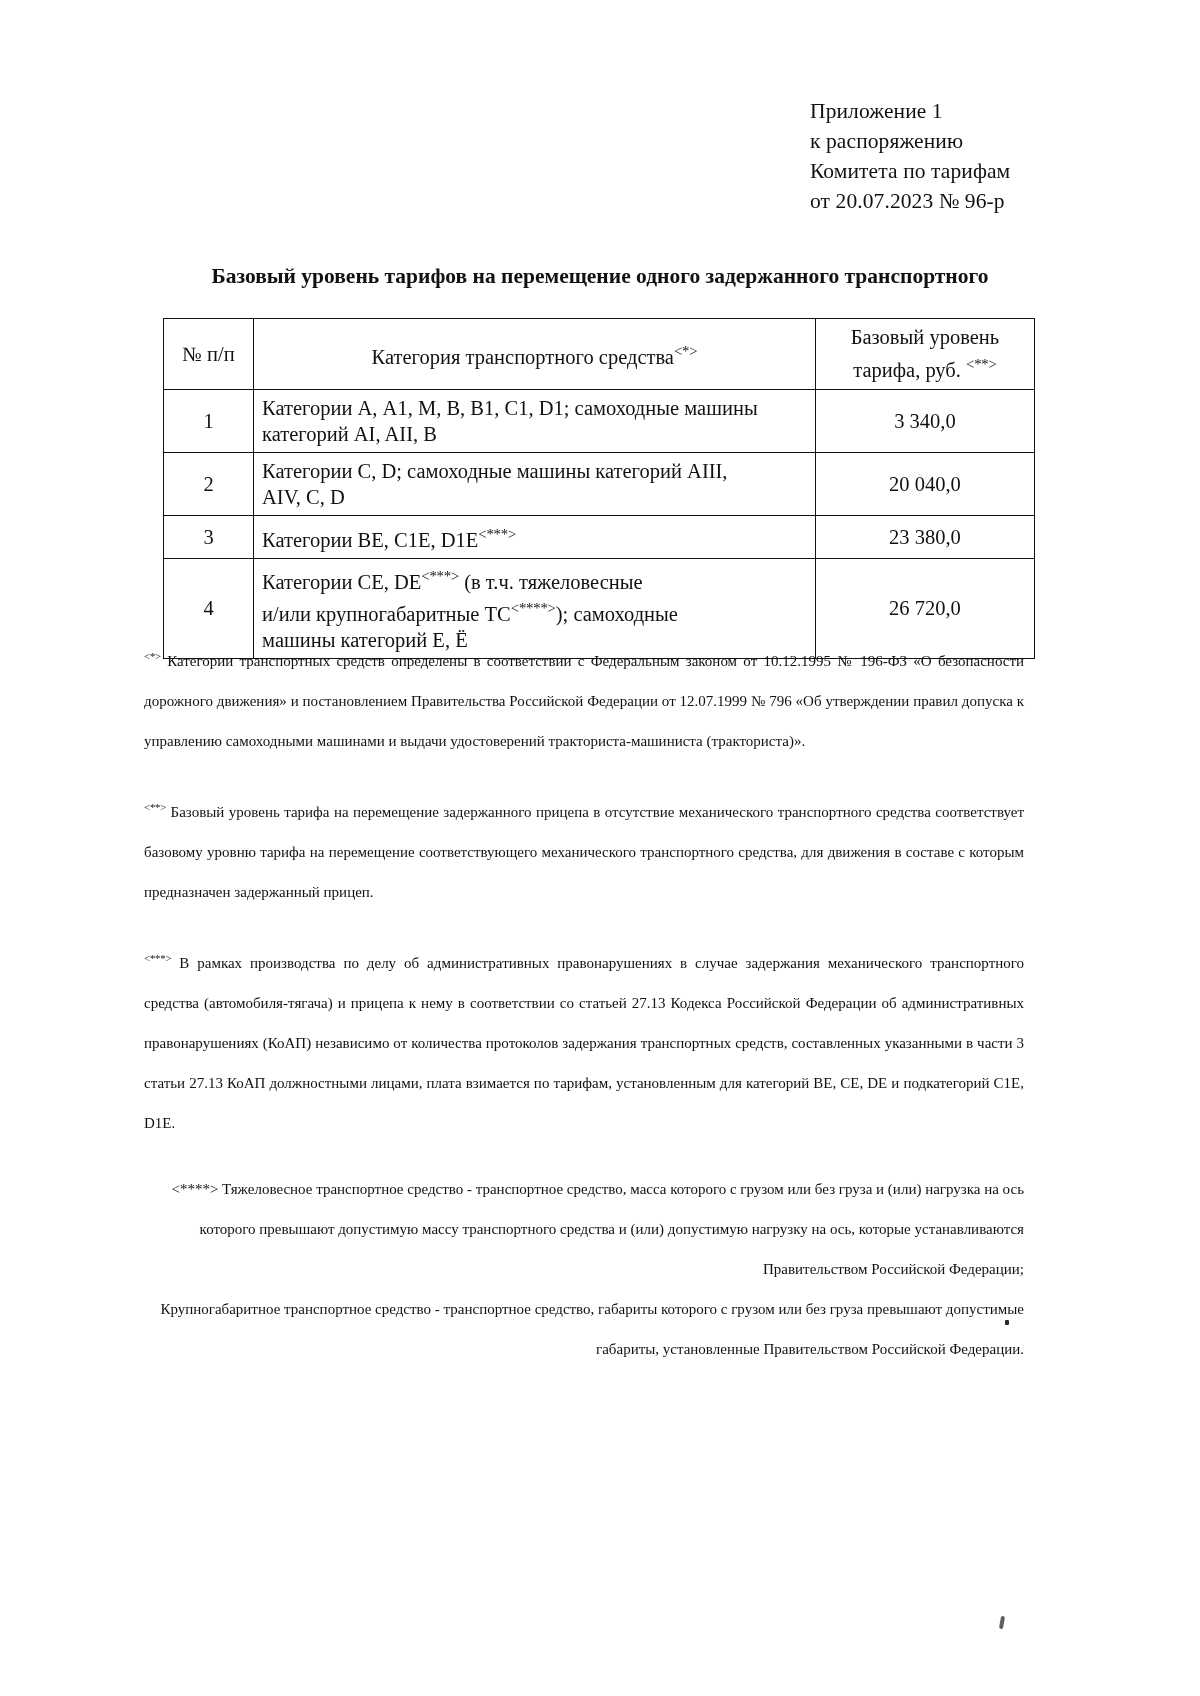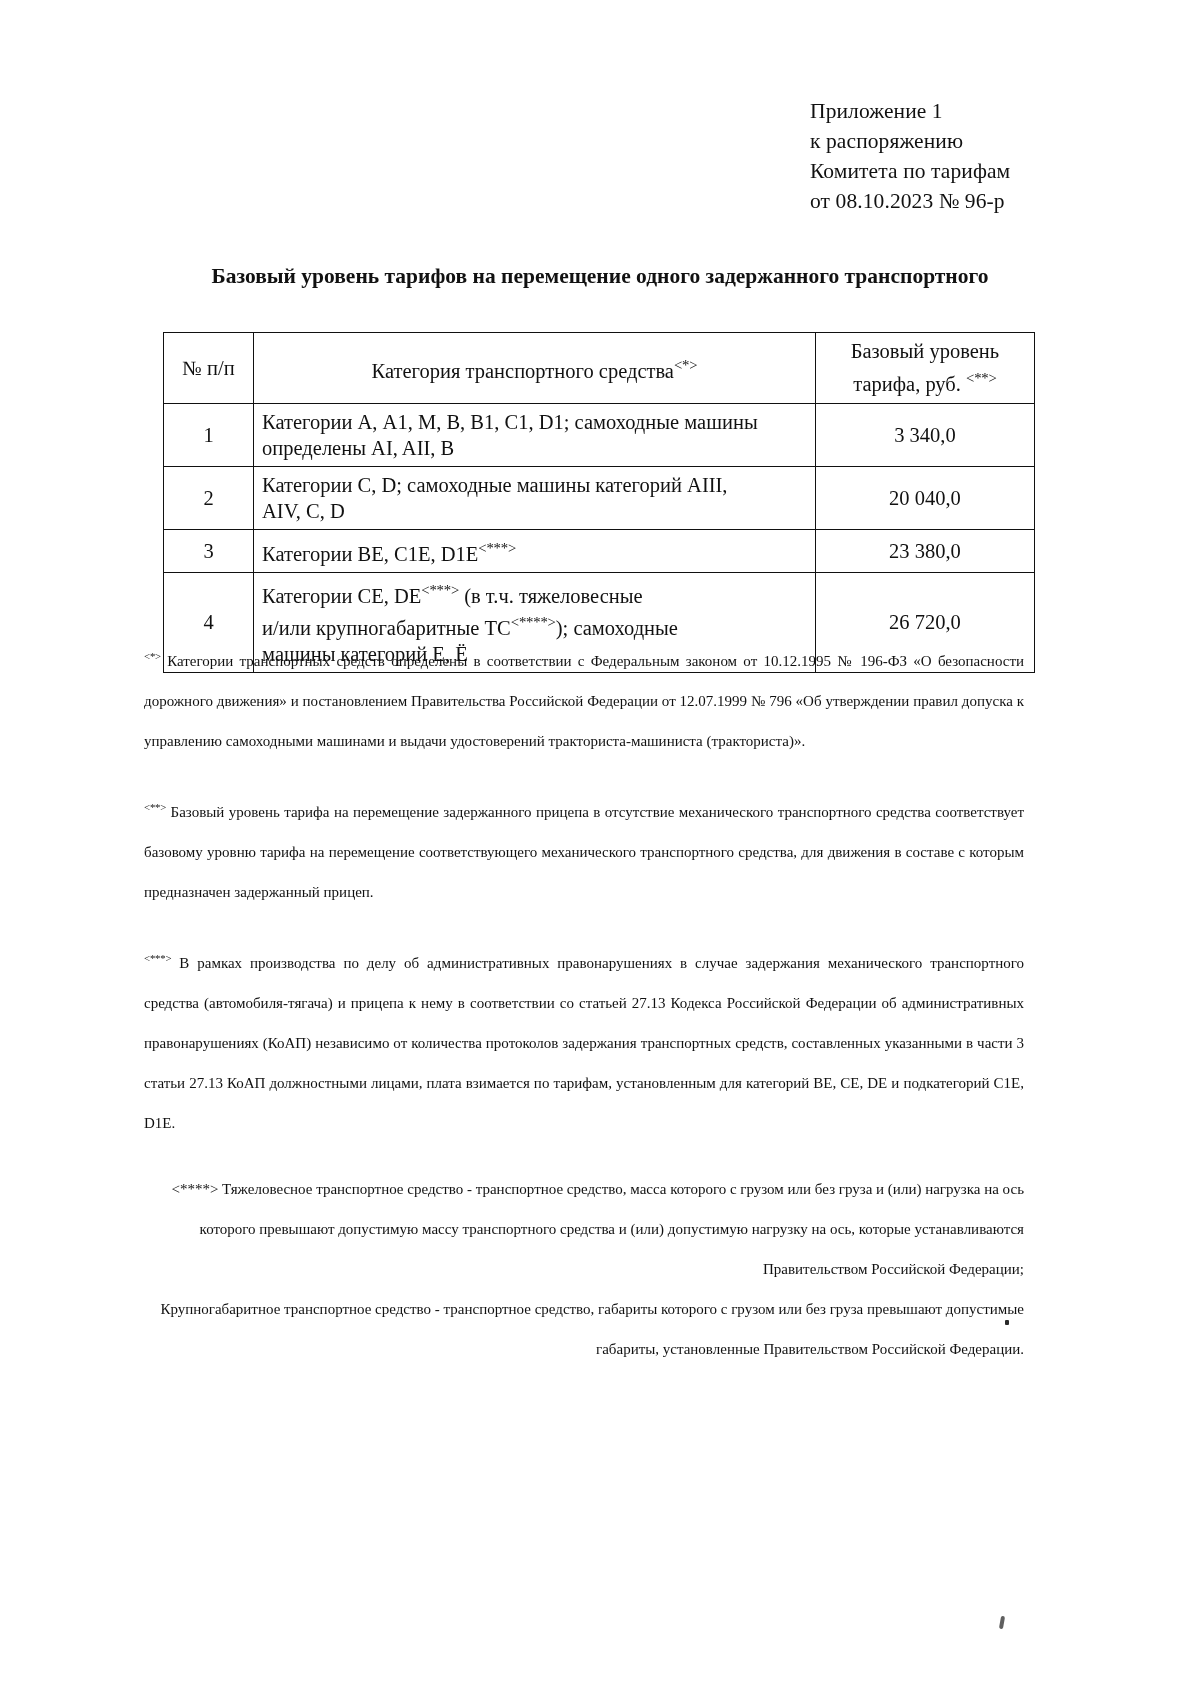--- a/index.html
+++ b/index.html
@@ -48,21 +48,21 @@
     font-weight: bold;
     font-size: 21.5px;
     line-height: 29px;
   }
   .doc-title .tline { display: block; margin-top: 16px; }
 
   
   .tariff-table {
     position: absolute;
     left: 163px;
-    top: 332px;
+    top: 318px;
     width: 872px;
     border-collapse: collapse;
     font-size: 20.5px;
     line-height: 26px;
   }
   .tariff-table td, .tariff-table th {
     border: 1.6px solid #111;
     padding: 5px 8px;
     vertical-align: middle;
     font-weight: normal;
@@ -124,21 +124,21 @@
 </style>
 </head>
 <body>
 
 <div class="page">
 
   <div class="doc-header">
     <span class="hline">Приложение 1</span>
     <span class="hline">к распоряжению</span>
     <span class="hline">Комитета по тарифам</span>
-    <span class="hline">от 08.10.2023 № 96-р</span>
+    <span class="hline">от 20.07.2023 № 96-р</span>
   </div>
 
   <div class="doc-title">
     <span class="tline">Базовый уровень тарифов на перемещение одного задержанного транспортного</span>
   </div>
 
   <table class="tariff-table">
     <thead>
       <tr>
         <td class="col-num">№ п/п</td>
@@ -150,21 +150,21 @@
           <span>тарифа, руб.</span> <sup class="fn">&lt;**&gt;</sup>
         </td>
       </tr>
     </thead>
     <tbody>
 
       <tr>
         <td class="col-num">1</td>
         <td class="col-cat cell-cat">
           <span>Категории А, А1, М, В, В1, С1, D1; самоходные машины</span><br>
-          <span>определены AI, AII, B</span>
+          <span>категорий AI, AII, B</span>
         </td>
         <td class="col-price">3 340,0</td>
       </tr>
 
       <tr>
         <td class="col-num">2</td>
         <td class="col-cat cell-cat">
           <span>Категории С, D; самоходные машины категорий AIII,</span><br>
           <span>AIV, C, D</span>
         </td>

